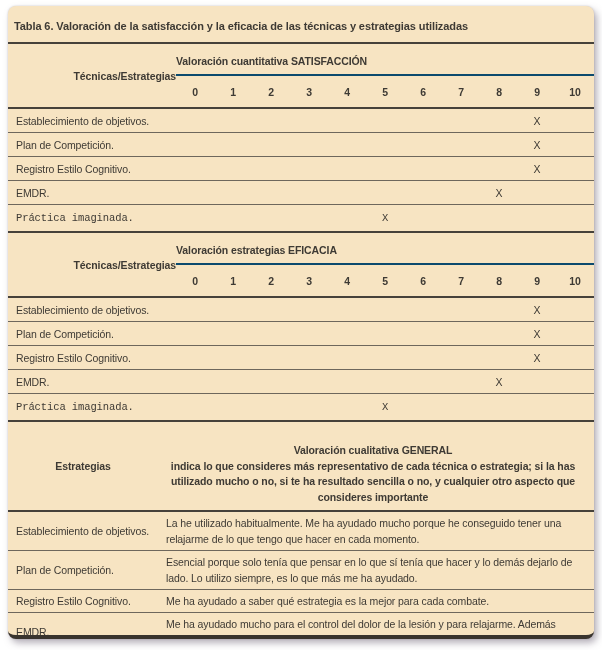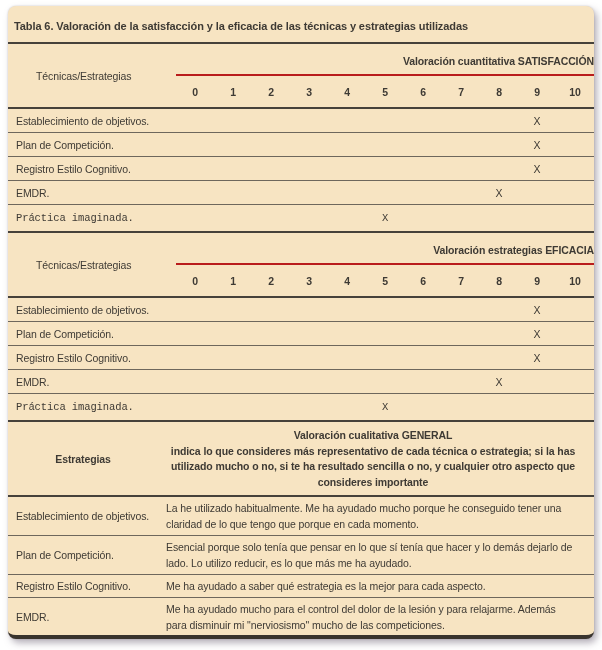--- a/index.html
+++ b/index.html
@@ -20,40 +20,40 @@
     height:38px;display:flex;align-items:center;
     padding:3px 8px 0 6px;box-sizing:border-box;
     font-size:11px;font-weight:bold;
     border-bottom:2px solid #46413a;
   }
   table{width:100%;border-collapse:collapse;table-layout:fixed;}
   th,td{padding:0;font-size:10.5px;color:#3e3a34;}
   
   .quant{border-bottom:2px solid #46413a;}
   .quant .corner{
-    width:168px;font-weight:normal;text-align:left;vertical-align:middle;font-size:10.5px;padding-left:28px;
+    width:168px;font-weight:bold;text-align:right;vertical-align:middle;font-size:10.5px;padding-left:28px;
   }
   .quant .span-head{
-    height:27px;text-align:right;vertical-align:middle;font-weight:bold;
-    border-bottom:2px solid #b91c1c;padding-top:3px;
+    height:27px;text-align:left;vertical-align:middle;font-weight:bold;
+    border-bottom:2px solid #0c4a6e;padding-top:3px;
   }
   .quant .scale-row th{
     height:31px;text-align:center;vertical-align:middle;font-weight:bold;
   }
   .quant tbody td{height:23px;vertical-align:middle;}
   .quant tbody tr:first-child td{border-top:2px solid #46413a;}
   .quant tbody tr + tr td{border-top:1px solid #6e675c;}
   .quant tbody tr:last-child td{height:26px;font-family:Liberation Mono, monospace;}
   .quant td.lbl{padding-left:8px;text-align:left;}
   .quant td.score{text-align:center;}
   
   .qual thead th{border-bottom:2px solid #46413a;vertical-align:middle;}
   .qual .corner{width:150px;font-weight:bold;font-size:10.5px;}
   .qual .qual-head{
-    padding:6px 12px 5px 6px;text-align:center;font-weight:bold;line-height:15.5px;
+    padding:21px 12px 5px 6px;text-align:center;font-weight:bold;line-height:15.5px;
   }
   .qual tbody td{vertical-align:middle;}
   .qual tbody tr + tr td{border-top:1px solid #6e675c;}
   .qual td.lbl{padding-left:8px;text-align:left;}
   .qual td.txt{padding:3px 16px 3px 8px;line-height:16px;text-align:left;}
 </style>
 </head>
 <body>
 
 <div class="card">
@@ -286,29 +286,29 @@
         <th class="corner">Estrategias</th>
         <th class="qual-head">
           <span style="display: block;">Valoración cualitativa GENERAL</span>
           <span>indica lo que consideres más representativo de cada técnica o estrategia; si la has utilizado mucho o no, si te ha resultado sencilla o no, y cualquier otro aspecto que consideres importante</span>
         </th>
       </tr>
     </thead>
     <tbody>
       <tr>
         <td class="lbl">Establecimiento de objetivos.</td>
-        <td class="txt">La he utilizado habitualmente. Me ha ayudado mucho porque he conseguido tener una claridad de lo que tengo que porque en cada momento.</td>
+        <td class="txt">La he utilizado habitualmente. Me ha ayudado mucho porque he conseguido tener una relajarme de lo que tengo que hacer en cada momento.</td>
         </tr>
       <tr>
         <td class="lbl">Plan de Competición.</td>
-        <td class="txt">Esencial porque solo tenía que pensar en lo que sí tenía que hacer y lo demás dejarlo de lado. Lo utilizo reducir, es lo que más me ha ayudado.</td>
+        <td class="txt">Esencial porque solo tenía que pensar en lo que sí tenía que hacer y lo demás dejarlo de lado. Lo utilizo siempre, es lo que más me ha ayudado.</td>
         </tr>
       <tr>
         <td class="lbl">Registro Estilo Cognitivo.</td>
-        <td class="txt">Me ha ayudado a saber qué estrategia es la mejor para cada aspecto.</td>
+        <td class="txt">Me ha ayudado a saber qué estrategia es la mejor para cada combate.</td>
         </tr>
       <tr>
         <td class="lbl">EMDR.</td>
         <td class="txt">Me ha ayudado mucho para el control del dolor de la lesión y para relajarme. Además para disminuir mi "nerviosismo" mucho de las competiciones.</td>
         </tr>
       <tr>
         <td class="lbl">Visualización.</td>
         <td class="txt">Es la que menos me ha aportado porque no logro utilizarla a la hora de la competición. Sí me ha ayudado para reducir el estrés de la lesión.</td>
         </tr>
     </tbody>

